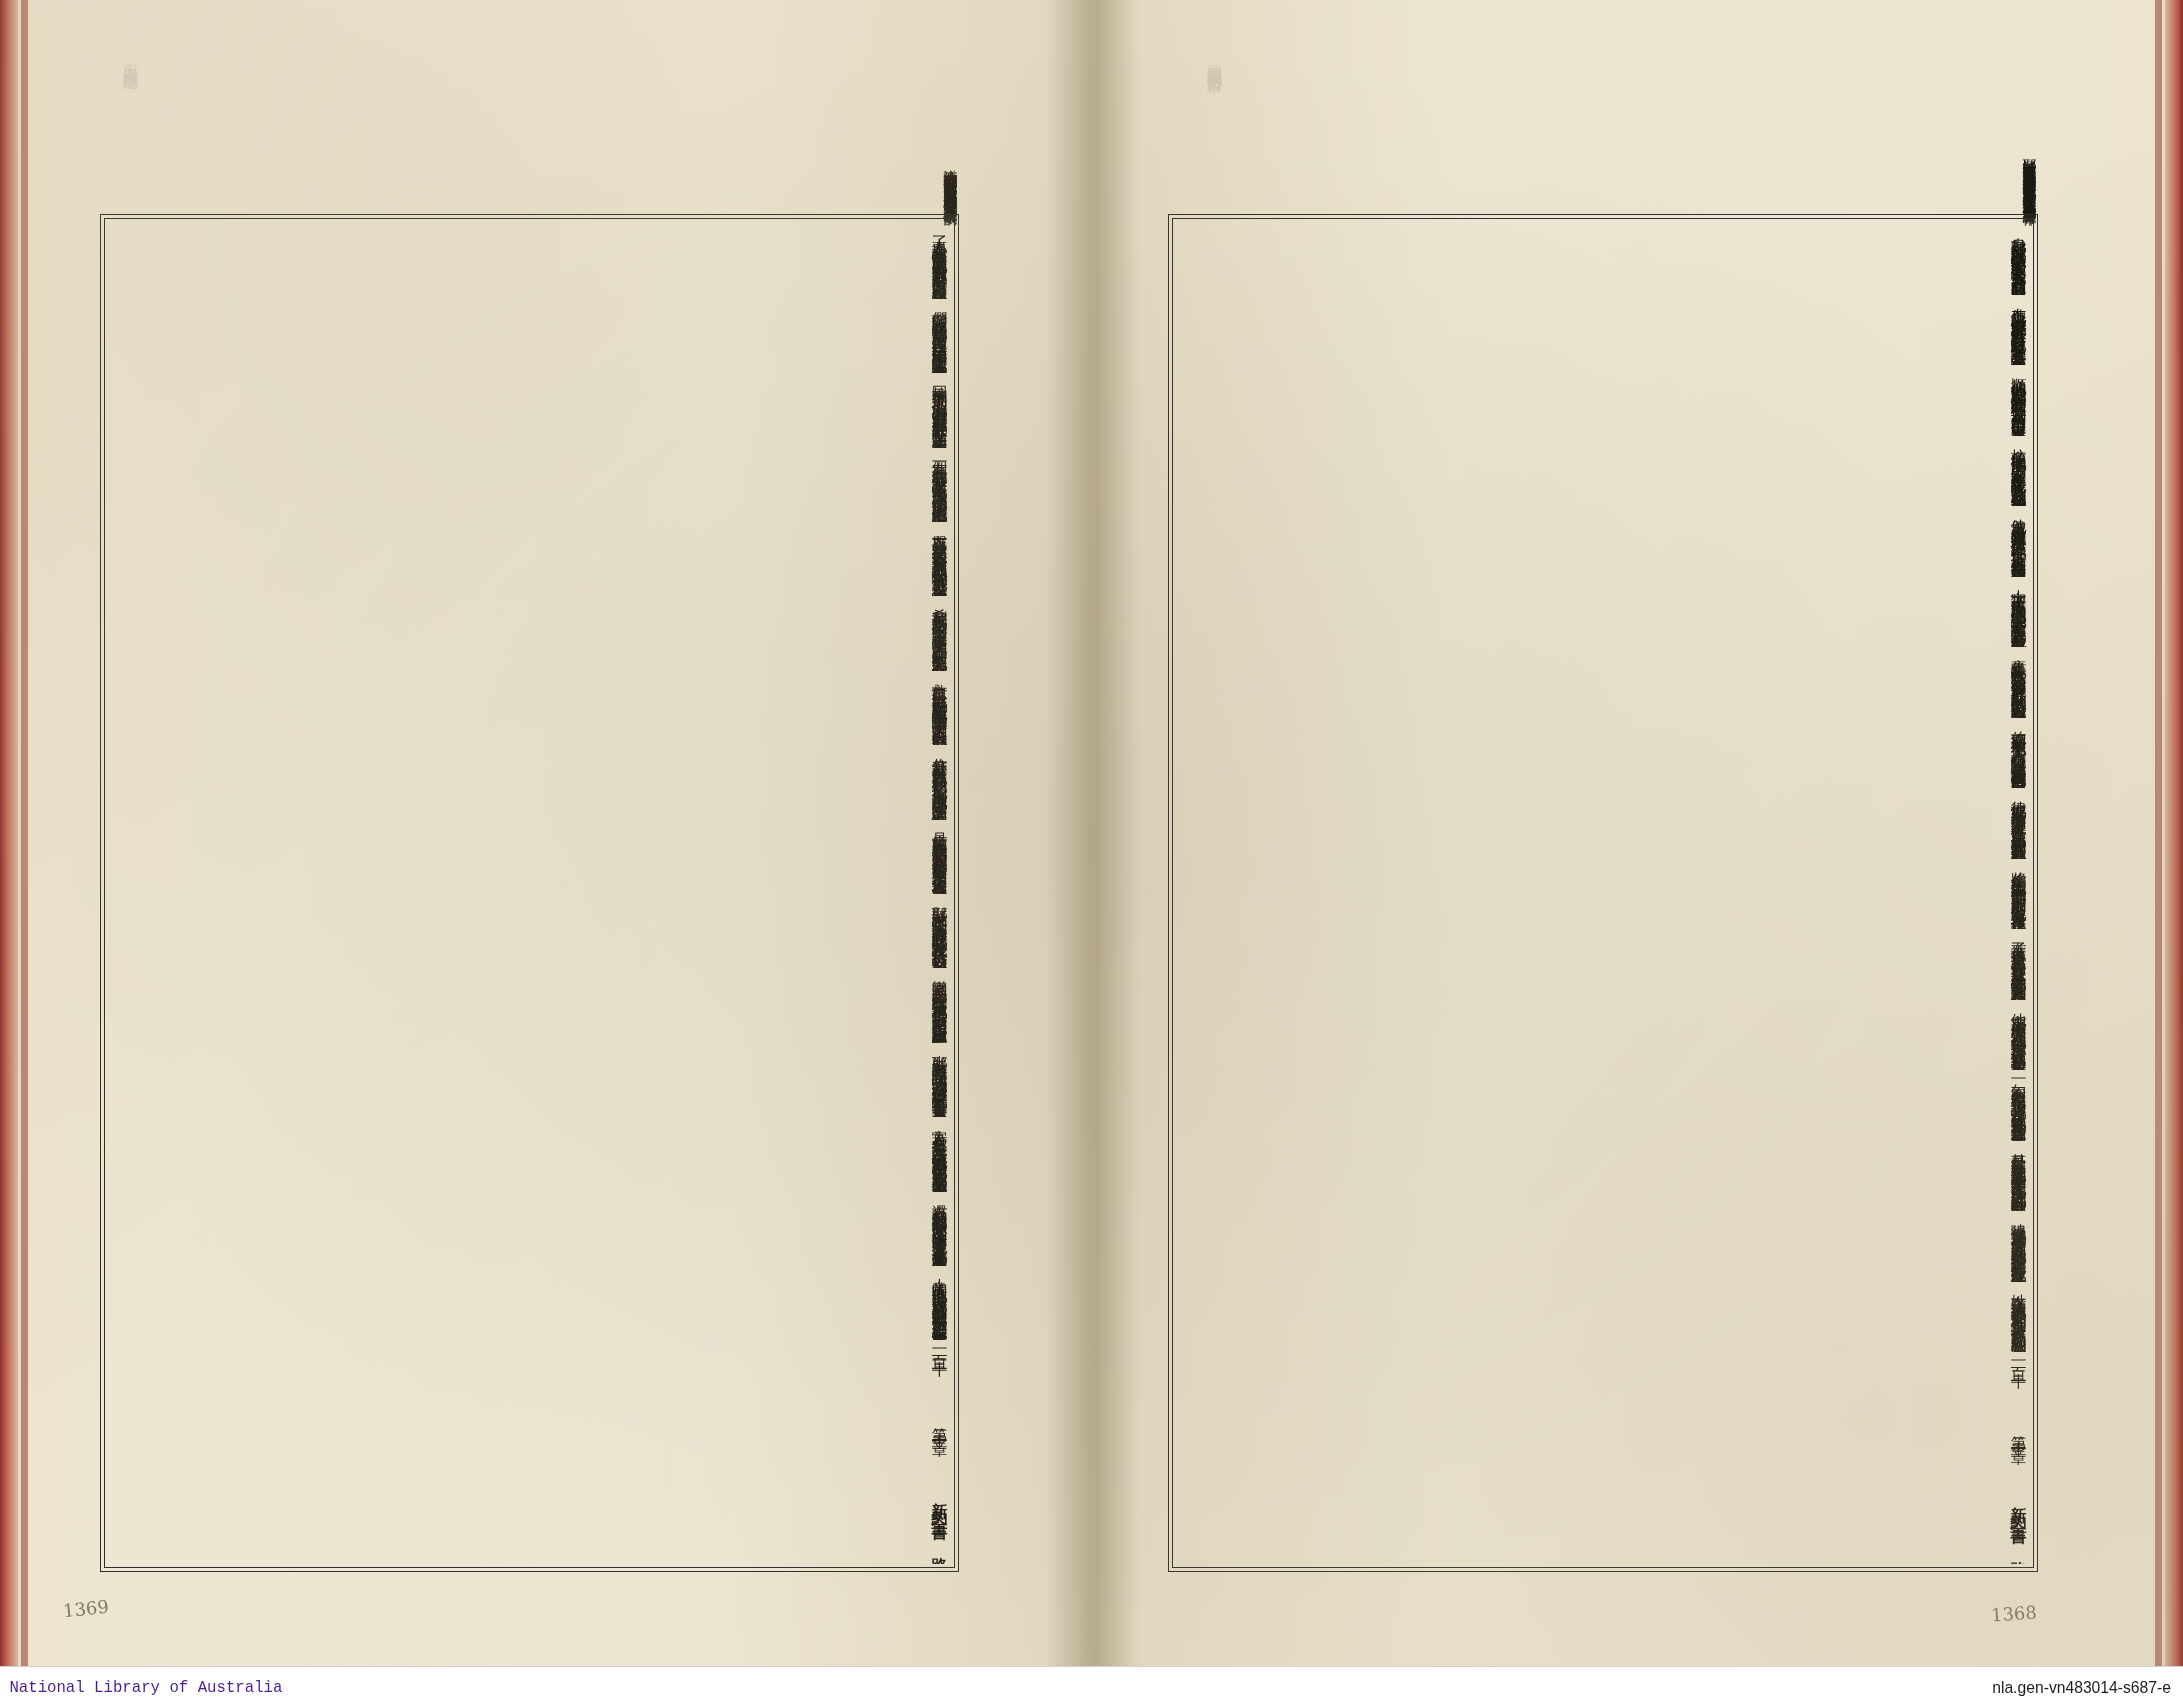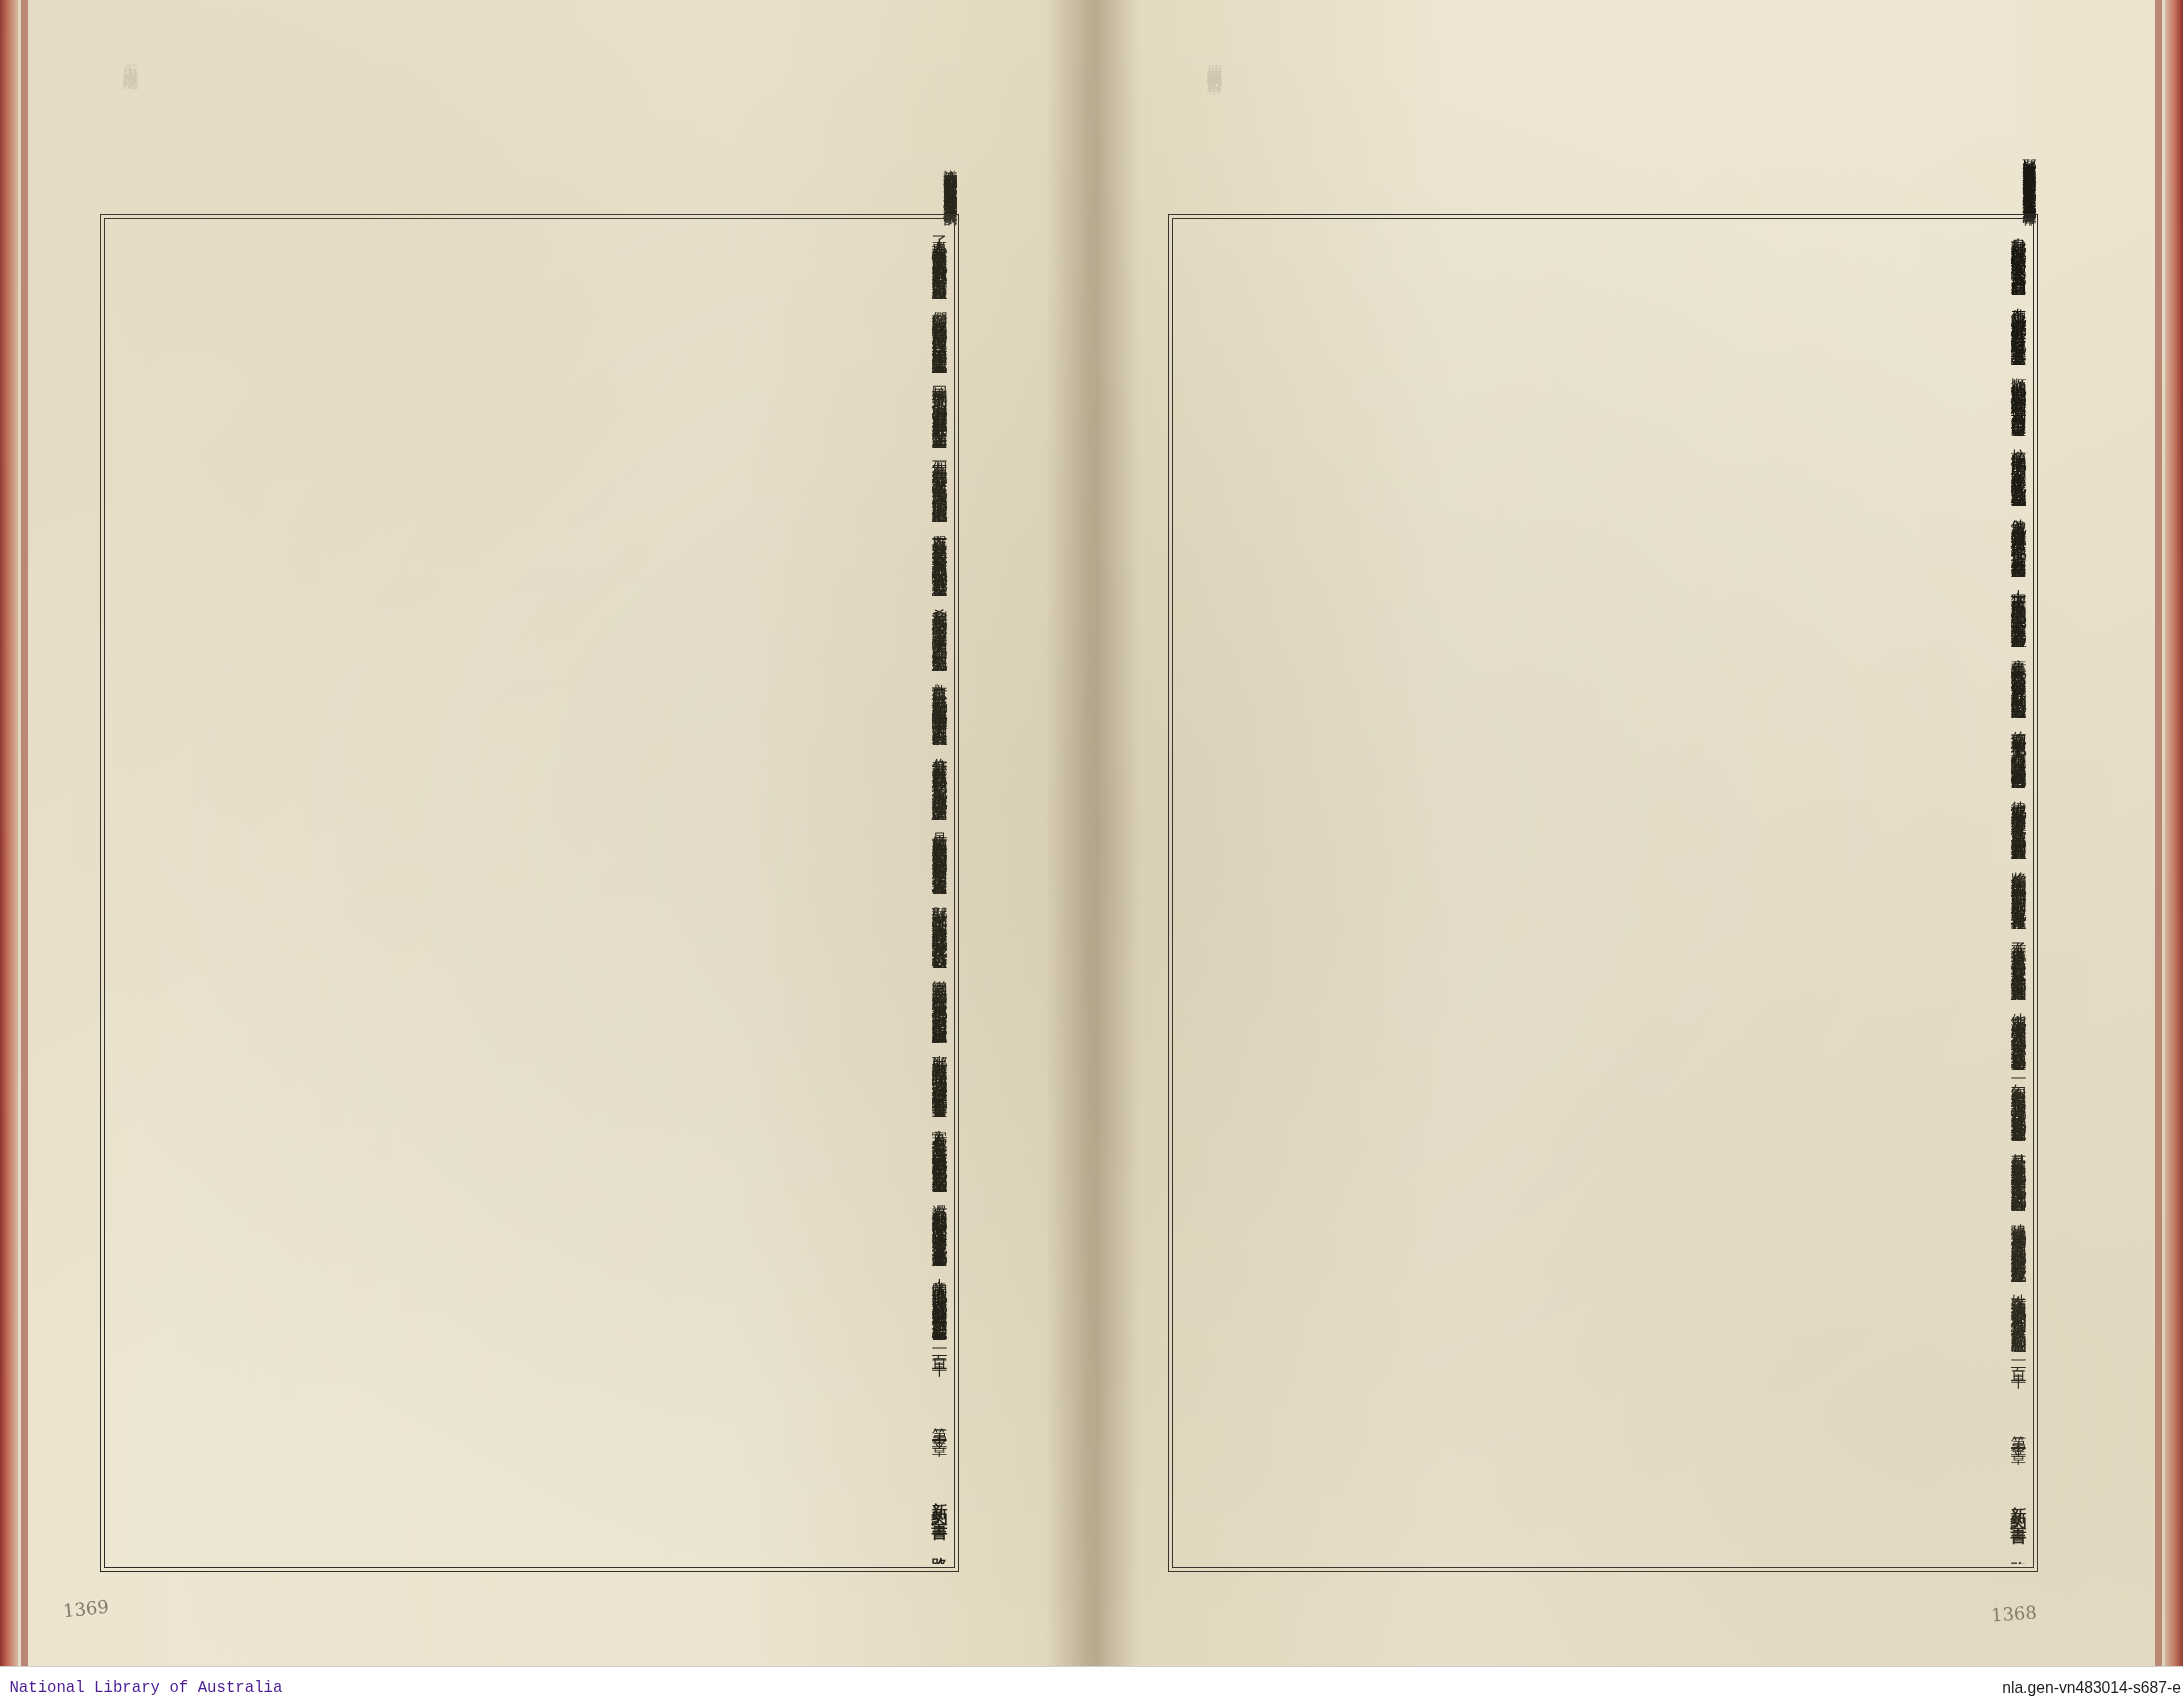--- a/index.html
+++ b/index.html
@@ -172,21 +172,21 @@
   #footer-left {
     position: absolute;
     left: 9.4px; top: 50%;
     transform: translateY(-50%);
     font-size: 15.7px;
     color: #4c1d95;
     font-family: Liberation Mono, monospace;
   }
   #footer-right {
     position: absolute;
-    right: 2px; top: 50%;
+    right: 12px; top: 50%;
     transform: translateY(-50%);
     font-size: 15.7px;
     color: #1d1d1d;
     font-family: "Liberation Sans", sans-serif;
   }
 
   
   #grain {
     position: absolute;
     left: 0; top: 0; width: 2183px; height: 1666px;

